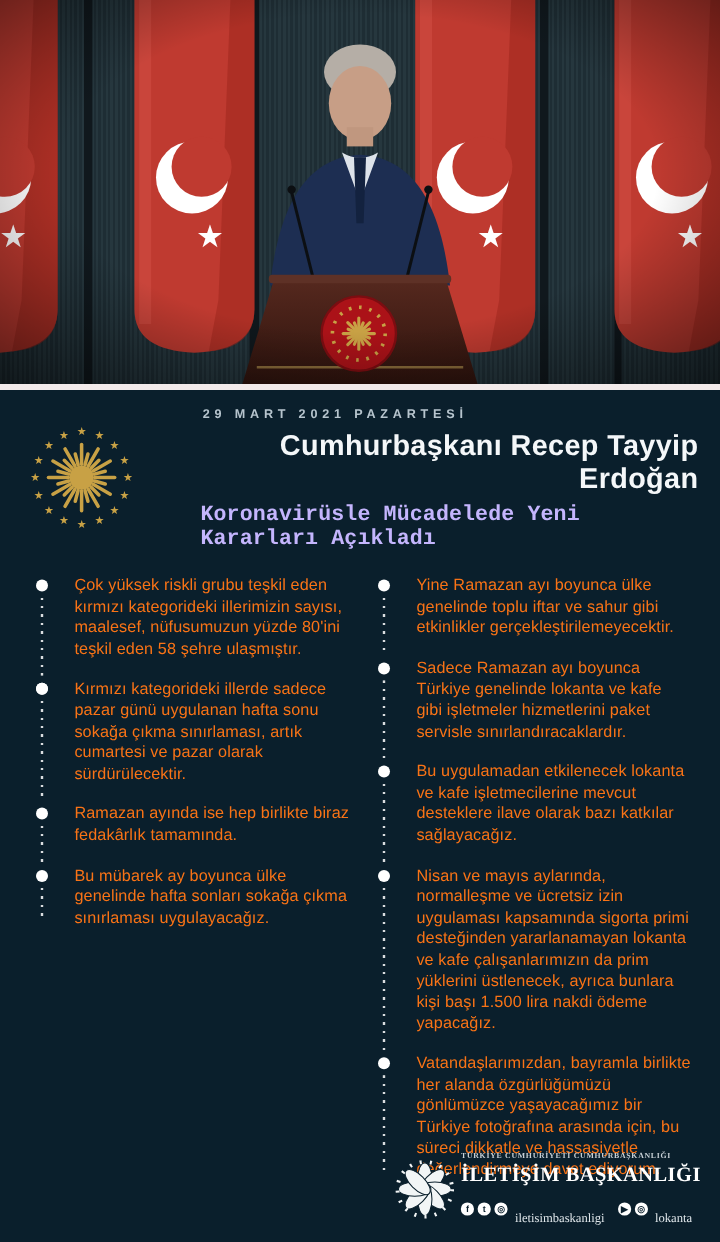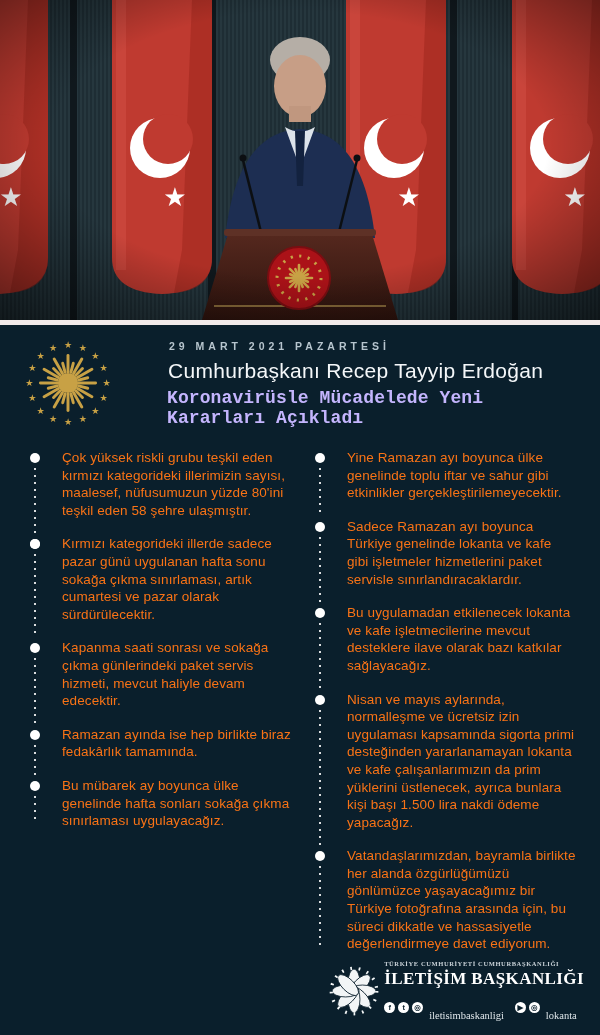--- a/index.html
+++ b/index.html
@@ -17,21 +17,21 @@
   .divider{width:600px;height:5px;background:#f2eaea;}
   
   .content{position:relative;width:600px;height:710px;background:#0a1f2c;}
   .masthead{display:flex;align-items:center;gap:16px;padding:12px 18px 4px 22px;}
   .emblem{width:92px;height:92px;flex:0 0 auto;}
   .masthead-text{flex:1;min-width:0;margin-left:37px;}
   .date-line{
     color:#b7c5ce;font-size:10.5px;font-weight:bold;letter-spacing:4px;margin:2px 0 7px 2px;
   }
   .speaker{
-    color:#f4f7f9;font-size:21px;font-weight:normal;letter-spacing:.3px;margin:0 0 5px 1px;
+    color:#f4f7f9;font-size:24px;font-weight:bold;letter-spacing:.3px;margin:0 0 5px 1px;text-align:right;
   }
   .headline{
     color:#c4b5fd;font-size:18px;font-weight:bold;letter-spacing:.1px;margin:0;font-family:Liberation Mono, monospace;
   }
   
   .columns{display:flex;gap:24px;padding:16px 24px 0 30px;}
   .col{flex:1;min-width:0;list-style:none;margin:0;padding:0;}
   .bullet-item{
     position:relative;padding-left:32px;margin:0 0 16px 0;
     color:#f97316;font-size:13.5px;line-height:17.6px;letter-spacing:.1px;
@@ -217,21 +217,20 @@
         <h1 class="speaker">Cumhurbaşkanı Recep Tayyip Erdoğan</h1>
         <h2 class="headline">Koronavirüsle Mücadelede Yeni Kararları Açıkladı</h2>
       </div>
     </header>
 
     <main class="columns">
       <ul class="col">
           <li class="bullet-item"><span class="dot"></span><span>Çok yüksek riskli grubu teşkil eden kırmızı kategorideki illerimizin sayısı, maalesef, nüfusumuzun yüzde 80'ini teşkil eden 58 şehre ulaşmıştır.</span></li>
           <li class="bullet-item"><span class="dot"></span></li>
           <li class="bullet-item"><span class="dot"></span><span>Kırmızı kategorideki illerde sadece pazar günü uygulanan hafta sonu sokağa çıkma sınırlaması, artık cumartesi ve pazar olarak sürdürülecektir.</span></li>
-          <li class="bullet-item"><span class="dot"></span><span>Kapanma saati sonrası ve sokağa çıkma günlerindeki paket servis hizmeti, mevcut haliyle devam edecektir.</span></li>
           <li class="bullet-item"><span class="dot"></span><span>Ramazan ayında ise hep birlikte biraz fedakârlık tamamında.</span></li>
           <li class="bullet-item"><span class="dot"></span><span>Bu mübarek ay boyunca ülke genelinde hafta sonları sokağa çıkma sınırlaması uygulayacağız.</span></li>
         </ul>
       <ul class="col">
           <li class="bullet-item"><span class="dot"></span><span>Yine Ramazan ayı boyunca ülke genelinde toplu iftar ve sahur gibi etkinlikler gerçekleştirilemeyecektir.</span></li>
           <li class="bullet-item"><span class="dot"></span><span>Sadece Ramazan ayı boyunca Türkiye genelinde lokanta ve kafe gibi işletmeler hizmetlerini paket servisle sınırlandıracaklardır.</span></li>
           <li class="bullet-item"><span class="dot"></span><span>Bu uygulamadan etkilenecek lokanta ve kafe işletmecilerine mevcut desteklere ilave olarak bazı katkılar sağlayacağız.</span></li>
           <li class="bullet-item"><span class="dot"></span><span>Nisan ve mayıs aylarında, normalleşme ve ücretsiz izin uygulaması kapsamında sigorta primi desteğinden yararlanamayan lokanta ve kafe çalışanlarımızın da prim yüklerini üstlenecek, ayrıca bunlara kişi başı 1.500 lira nakdi ödeme yapacağız.</span></li>
           <li class="bullet-item"><span class="dot"></span><span>Vatandaşlarımızdan, bayramla birlikte her alanda özgürlüğümüzü gönlümüzce yaşayacağımız bir Türkiye fotoğrafına arasında için, bu süreci dikkatle ve hassasiyetle değerlendirmeye davet ediyorum.</span></li>
         </ul>

